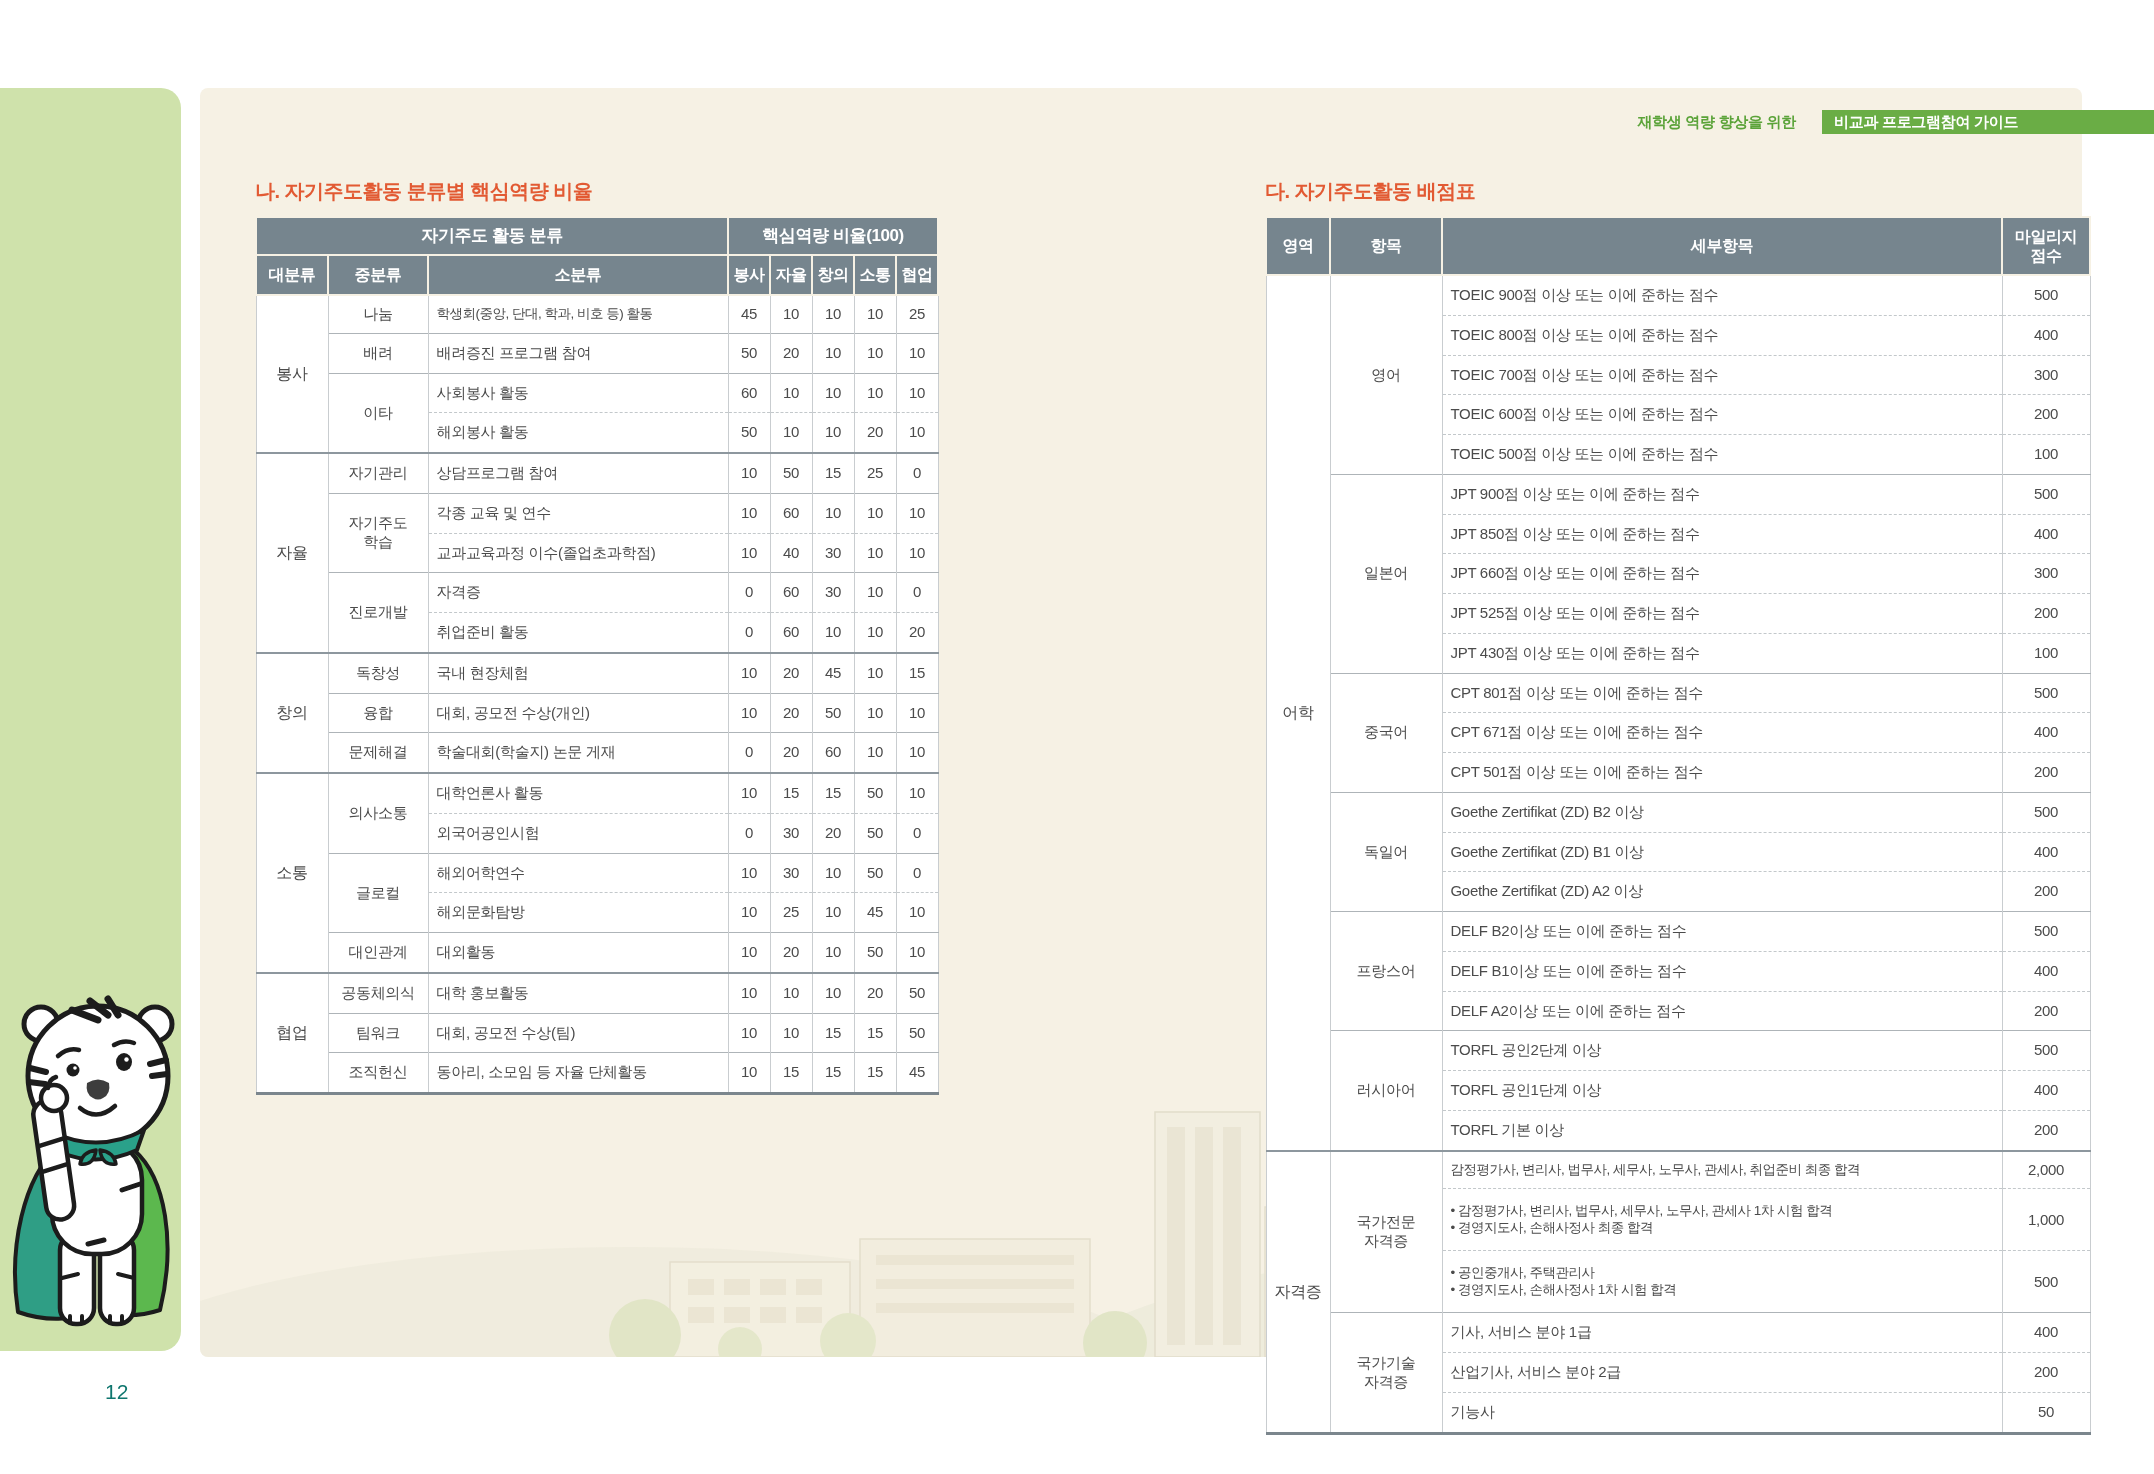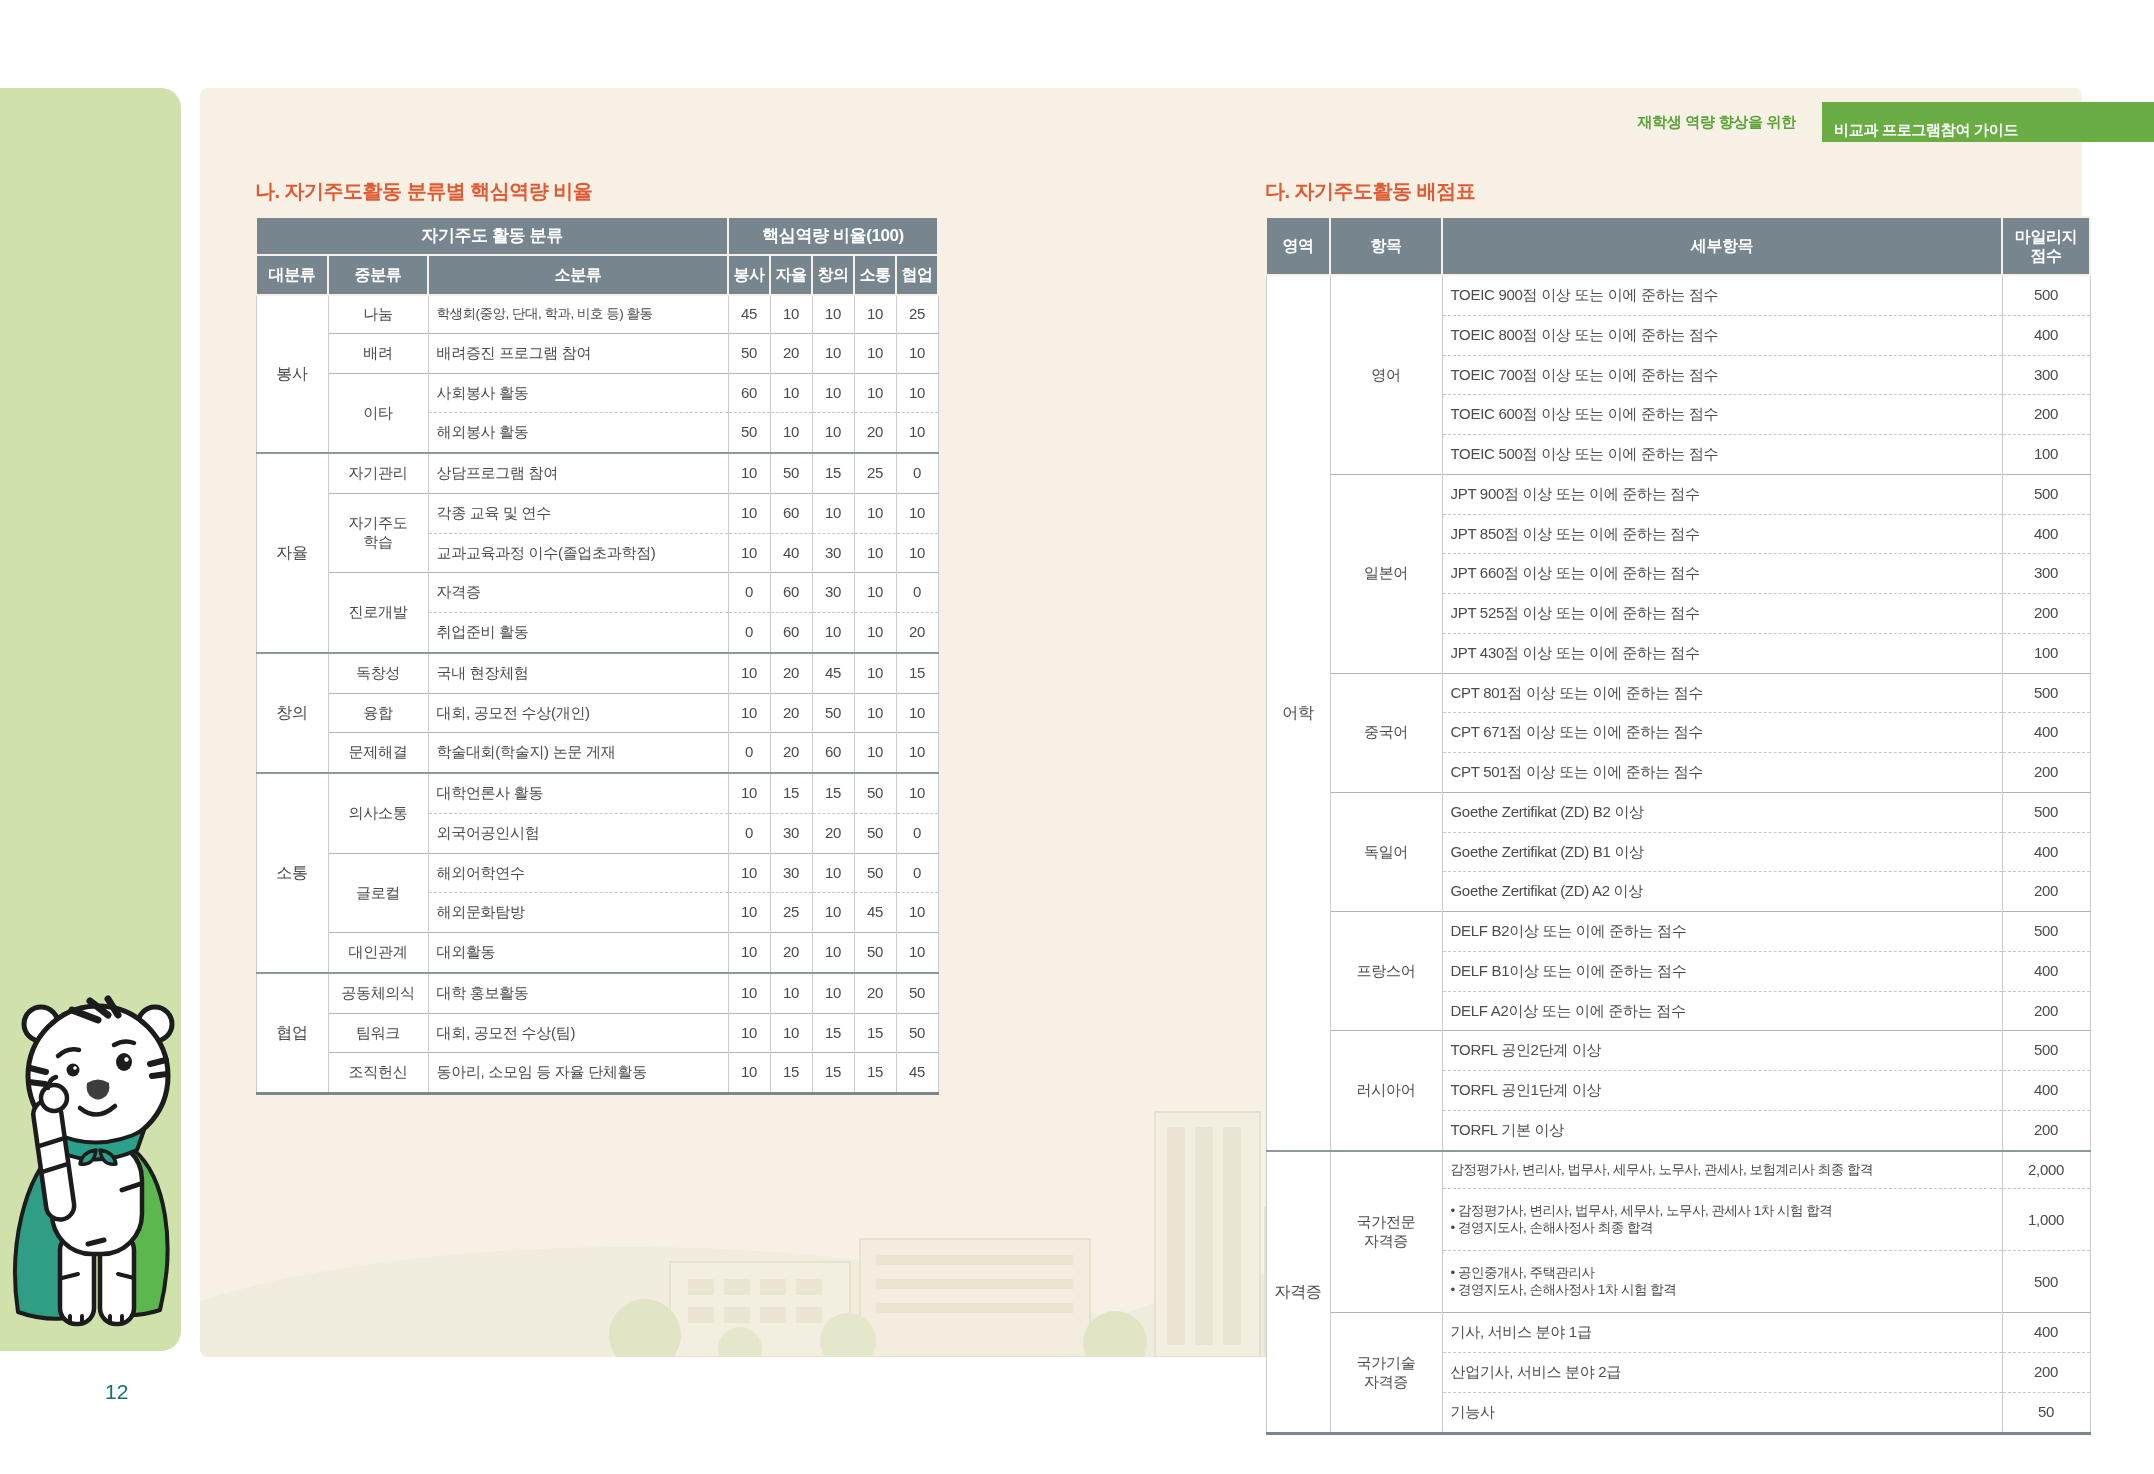--- a/index.html
+++ b/index.html
@@ -7,21 +7,21 @@
     position:relative;width:2154px;height:1474px;overflow:hidden;background:#ffffff;
     font-family:"Liberation Sans","DejaVu Sans",sans-serif;color:#4b4b4b;
   }
   
   .green-strip{position:absolute;left:0;top:88px;width:181px;height:1263px;background:#cfe2ab;border-radius:0 20px 20px 0;}
   
   .content{position:absolute;left:200px;top:88px;width:1882px;height:1269px;background:#f6f1e4;border-radius:8px;}
   
   .header-bar{position:absolute;top:110px;left:0;right:0;height:24px;display:flex;justify-content:flex-end;align-items:center;z-index:5;gap:16px;}
   .hb-prefix{color:#5ba339;font-weight:bold;font-size:15px;margin-right:10px;letter-spacing:-0.3px;}
-  .hb-badge{background:#6aad45;color:#fff;font-weight:bold;font-size:15px;height:24px;line-height:24px;padding:16px 60px 0 12px;min-width:260px;letter-spacing:-0.3px;}
+  .hb-badge{background:#6aad45;color:#fff;font-weight:bold;font-size:15px;height:24px;line-height:24px;padding:0 60px 0 12px;min-width:260px;letter-spacing:-0.3px;}
   
   .panel{position:absolute;z-index:3;}
   .panel-left{left:255px;top:178px;width:684px;}
   .panel-right{left:1265px;top:178px;width:824px;}
   .panel-title{margin:0 0 11px 0;font-size:20px;font-weight:bold;color:#e25a33;letter-spacing:-0.5px;}
   
   table.tbl{border-collapse:collapse;table-layout:fixed;width:100%;
     border-left:1px solid #c9cdd0;border-right:1px solid #c9cdd0;border-bottom:3px solid #7b868d;}
   table.tbl thead th{
     background:#76858e;color:#ffffff;font-weight:bold;text-align:center;vertical-align:middle;
@@ -435,21 +435,21 @@
             <td class="n">400</td>
           </tr>
           <tr class="sep-dash">
             <td class="i">TORFL 기본 이상</td>
             <td class="n">200</td>
           </tr>
           <tr class="sep-major">
             <td rowspan="6" class="g">자격증</td>
             <td rowspan="3" class="m">국가전문
 자격증</td>
-            <td class="i tight">감정평가사, 변리사, 법무사, 세무사, 노무사, 관세사, 보험계리사 최종 합격</td>
+            <td class="i tight">감정평가사, 변리사, 법무사, 세무사, 노무사, 관세사, 취업준비 최종 합격</td>
             <td class="n">2,000</td>
           </tr>
           <tr class="sep-dash" style="height: 62px;">
             <td class="i tight">• 감정평가사, 변리사, 법무사, 세무사, 노무사, 관세사 1차 시험 합격
 • 경영지도사, 손해사정사 최종 합격</td>
             <td class="n">1,000</td>
           </tr>
           <tr class="sep-dash" style="height: 62px;">
             <td class="i tight">• 공인중개사, 주택관리사
 • 경영지도사, 손해사정사 1차 시험 합격</td>

